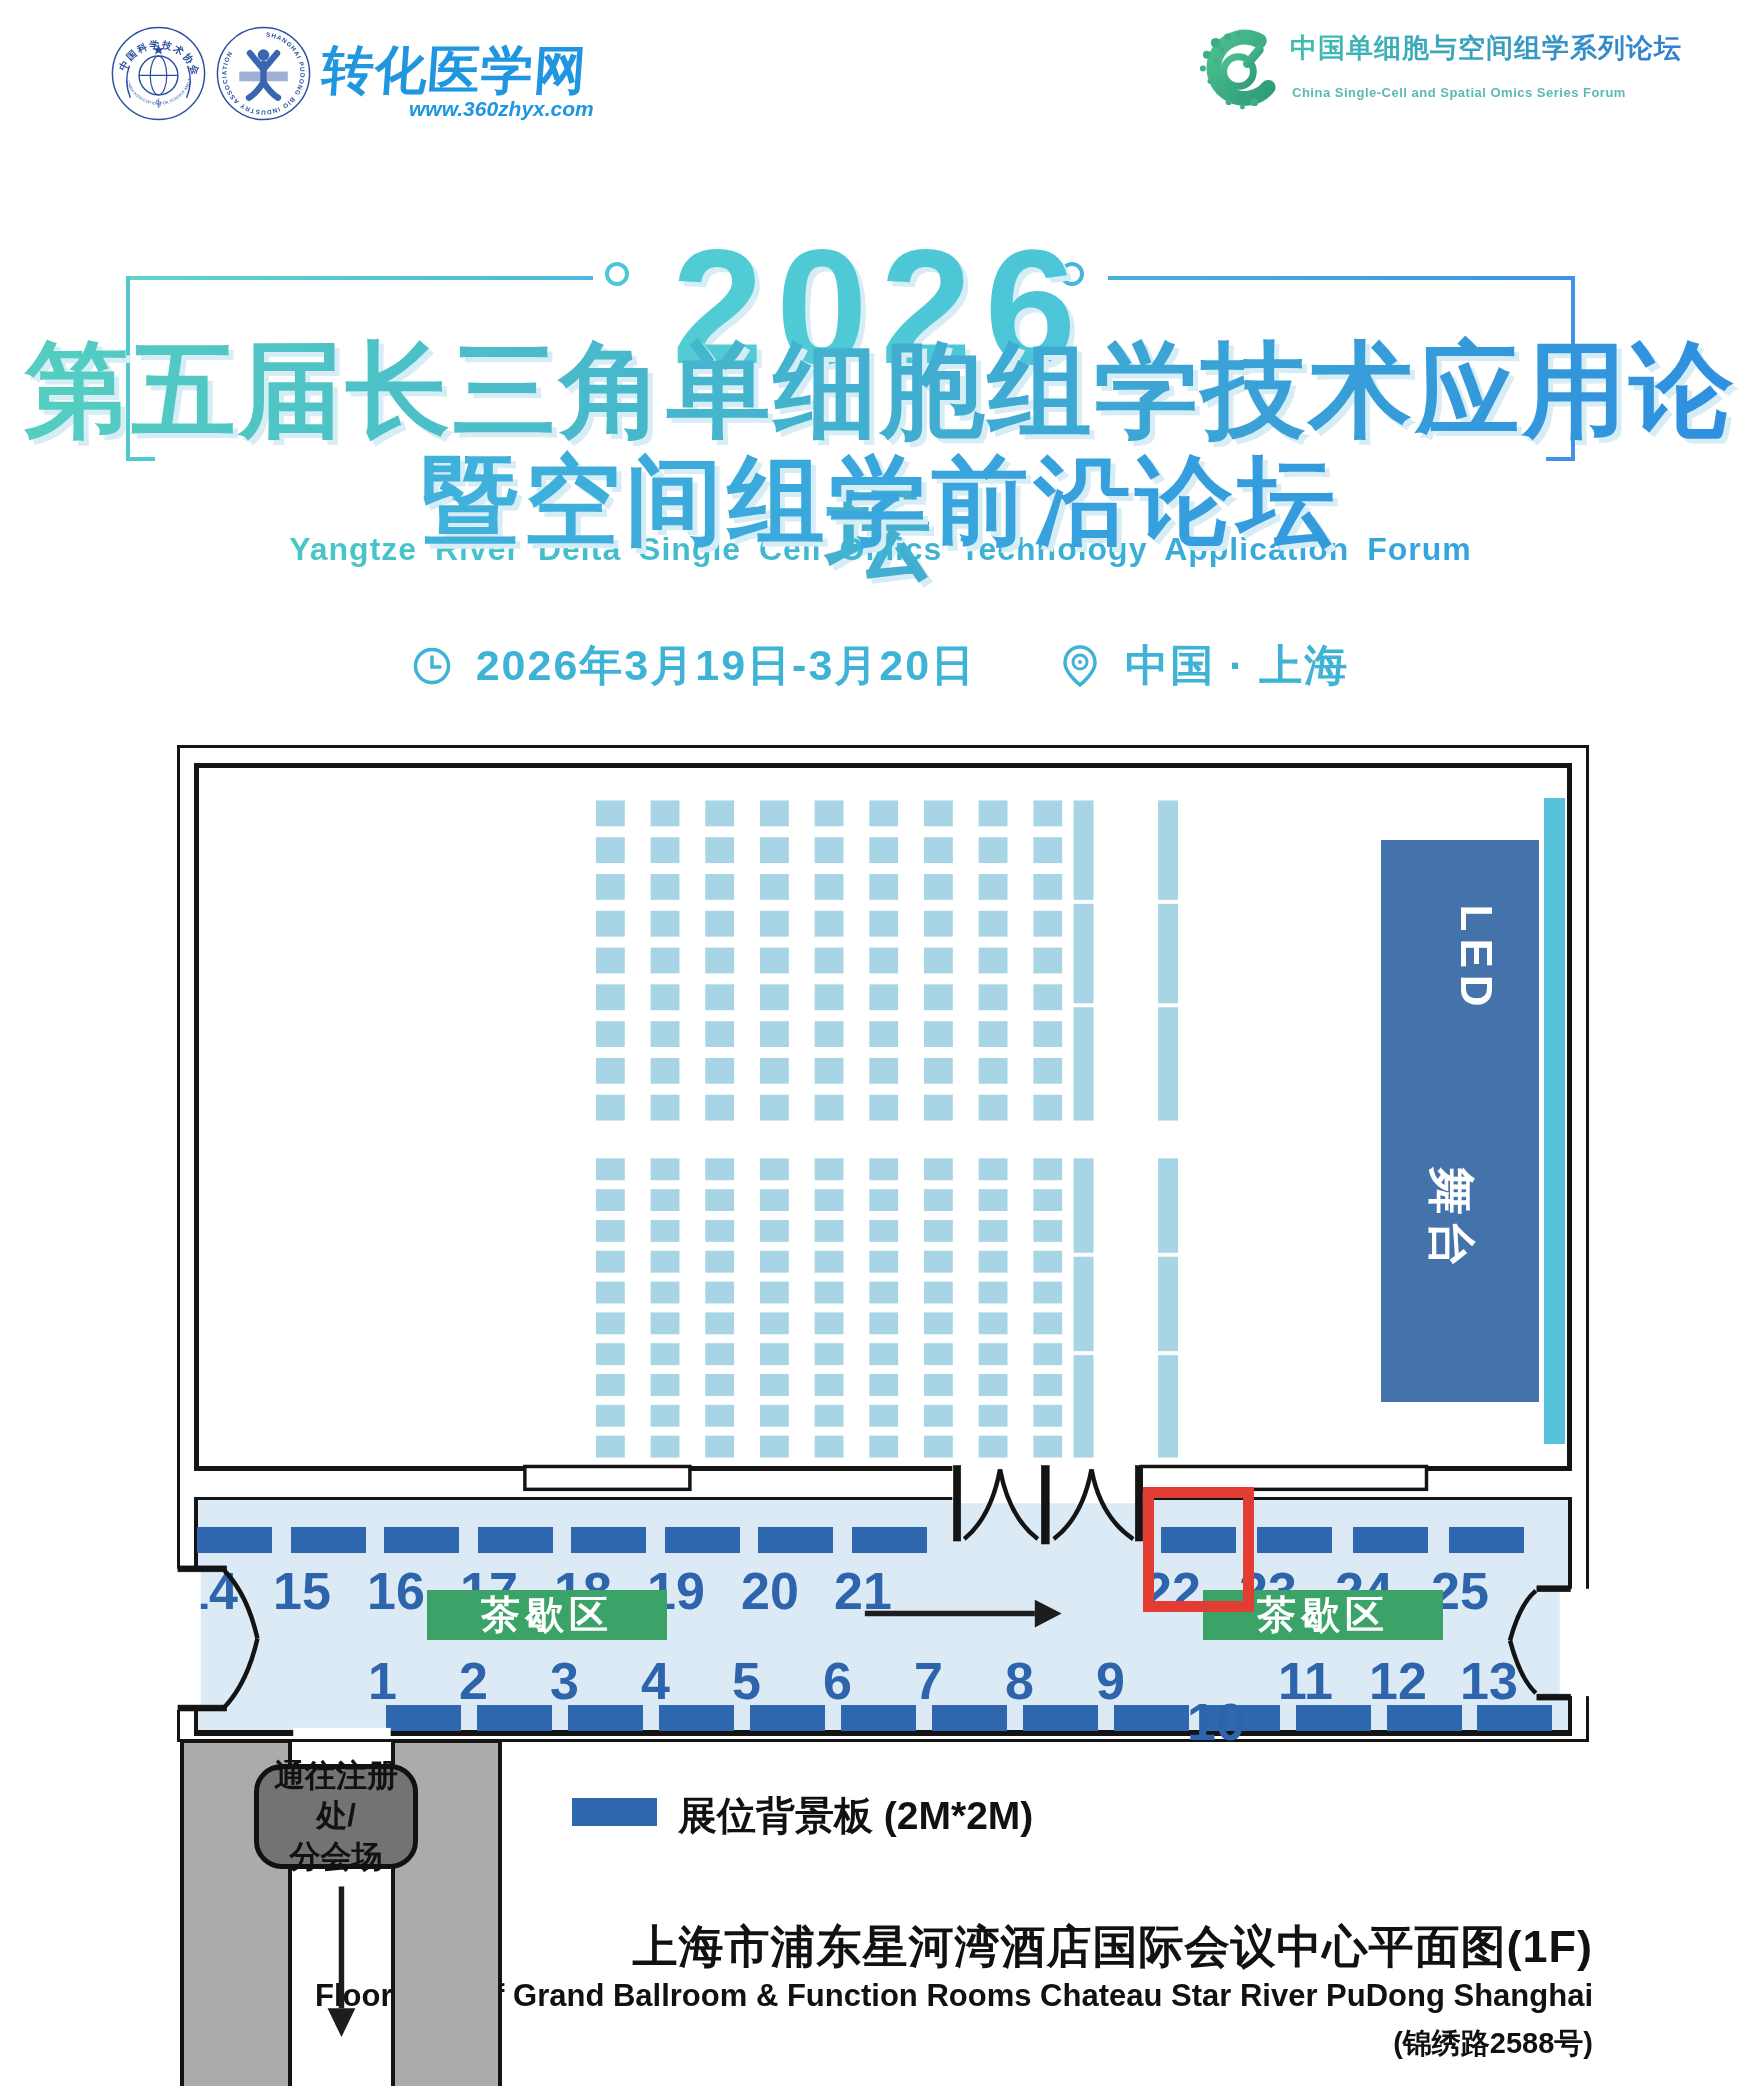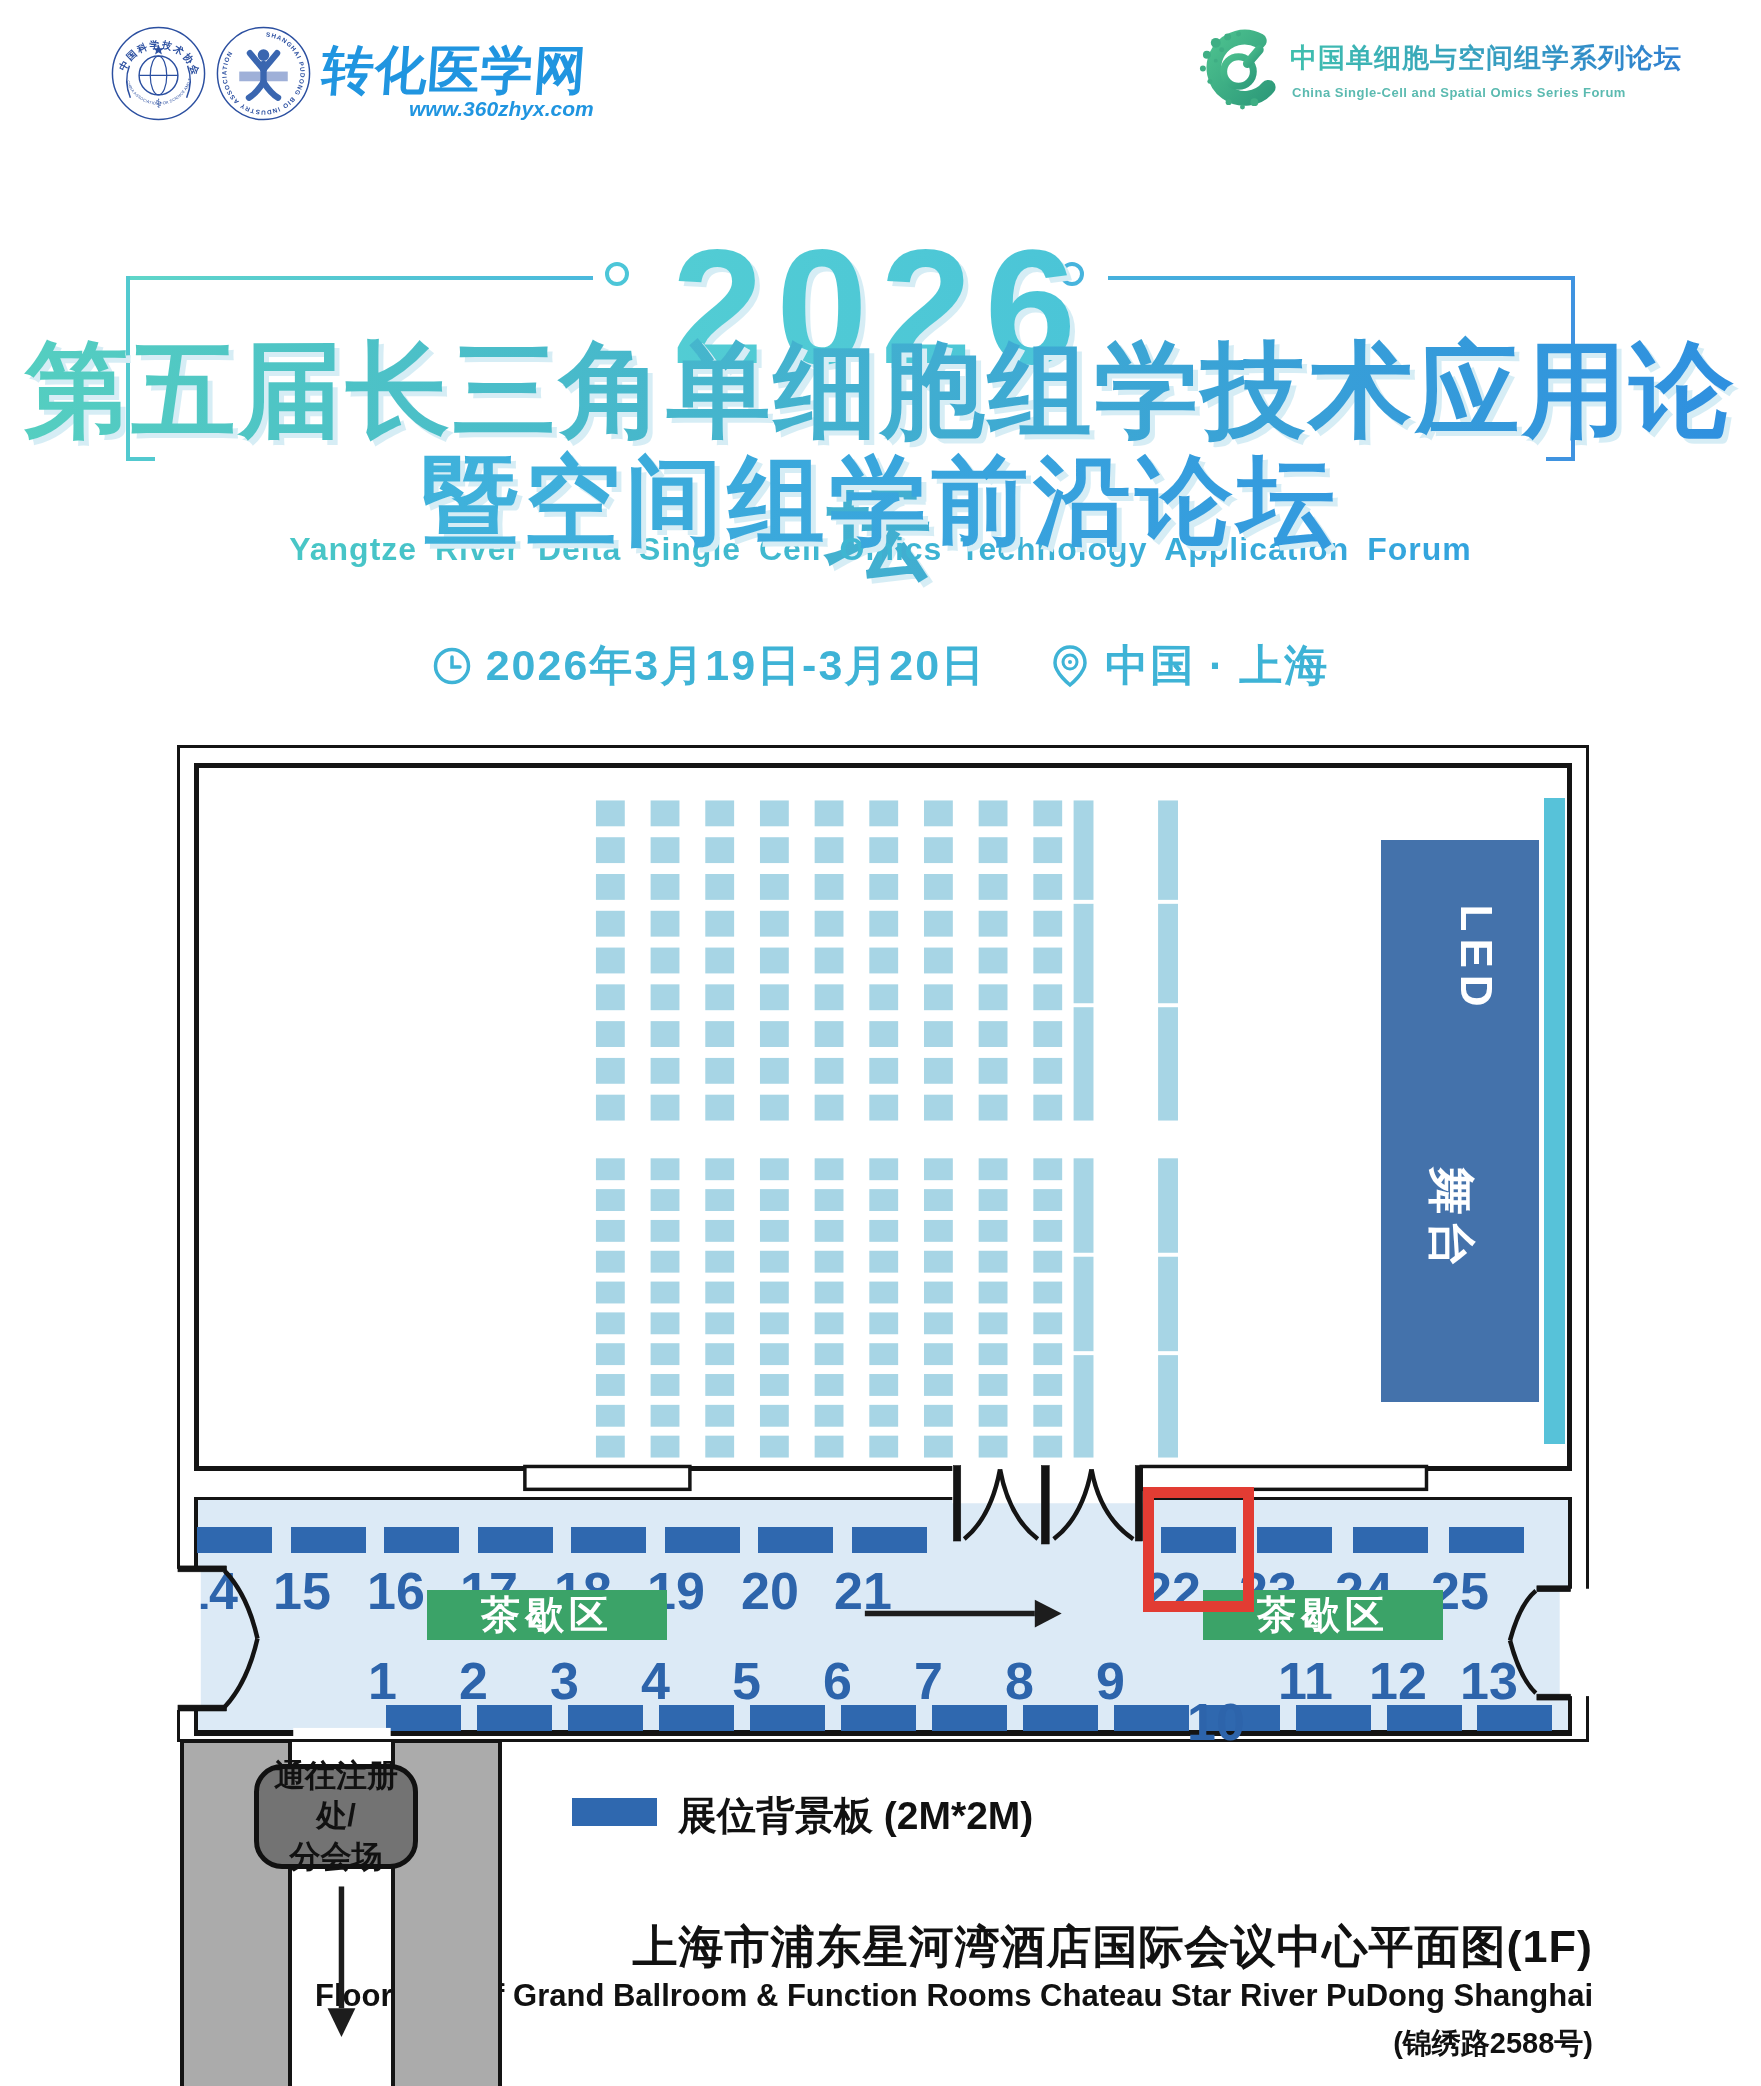--- a/index.html
+++ b/index.html
@@ -15,21 +15,21 @@
   .t-year{--g1:#5ed9cd;--g2:#3fb8de;font-size:164px;font-weight:900;letter-spacing:13px;}
   .t-line1{--g1:#55cfc0;--g2:#2e8fe0;font-size:104px;font-weight:900;letter-spacing:3px;}
   .t-line2{--g1:#45bdd9;--g2:#2e8fe0;font-size:97px;font-weight:900;letter-spacing:5px;}
   .t-en{--g1:#4ecfc0;--g2:#2e9be4;font-size:32px;font-weight:800;letter-spacing:1px;word-spacing:8px;}
   .t-series{--g1:#3fbfae;--g2:#2f7fd0;font-size:27px;font-weight:800;letter-spacing:1px;}
   .center{width:100%;text-align:center;}
 
   .deco-line{height:4px;}
   .deco-circle{width:24px;height:24px;border:4px solid #4cc6d8;border-radius:50%;background:#fff;}
 
-  .date-row{top:637px;left:0;width:100%;display:flex;justify-content:center;align-items:center;gap:14px;}
+  .date-row{top:637px;left:0;width:100%;display:flex;justify-content:center;align-items:center;gap:24px;}
   .date-txt{font-size:43px;font-weight:800;color:#3eb3d6;letter-spacing:2px;}
 
   
   #plan-outer{left:177px;top:745px;width:1412px;height:997px;border:3px solid #141414;}
   #ballroom{left:194px;top:763px;width:1378px;height:708px;border:5px solid #141414;background:#fff;}
   #hallway{left:194px;top:1497px;width:1378px;height:239px;background:#dceaf6;
            border-top:3px solid #141414;border-bottom:6px solid #141414;
            border-left:4px solid #141414;border-right:4px solid #141414;}
 
   #stage{left:1381px;top:840px;width:158px;height:562px;background:#4472ab;z-index:3;}
@@ -54,21 +54,21 @@
   .footer-line{right:168px;text-align:right;color:#111;font-weight:800;}
   #venue-cn{top:1917px;font-size:45px;letter-spacing:1px;}
   #venue-en{top:1978px;font-size:31px;}
   #venue-addr{top:2024px;font-size:29px;}
 
   #overlay{position:absolute;left:0;top:0;width:1761px;height:2087px;z-index:12;pointer-events:none;}
 
   
   #logo-zhyx-name{left:322px;top:36px;font-size:52px;font-weight:900;color:#2095e0;letter-spacing:1px;transform:skewX(-4deg);}
   #logo-zhyx-url{left:409px;top:97px;font-size:21px;font-weight:700;color:#2095e0;font-style:italic;}
-  #series-cn{left:1290px;top:40px;}
+  #series-cn{left:1290px;top:30px;}
   #series-en{left:1292px;top:85px;font-size:13px;font-weight:700;color:#5bbab0;letter-spacing:0.5px;}
 </style>
 </head>
 <body>
 <div id="poster">
 
   <svg class="abs" style="left:110px;top:25px" width="97" height="97" viewBox="0 0 200 200">
     <circle cx="100" cy="100" r="95" fill="none" stroke="#2b4fa0" stroke-width="3"></circle>
     <defs>
       <path id="castTop" d="M 28,108 A 73,73 0 0 1 172,108" fill="none"></path>

